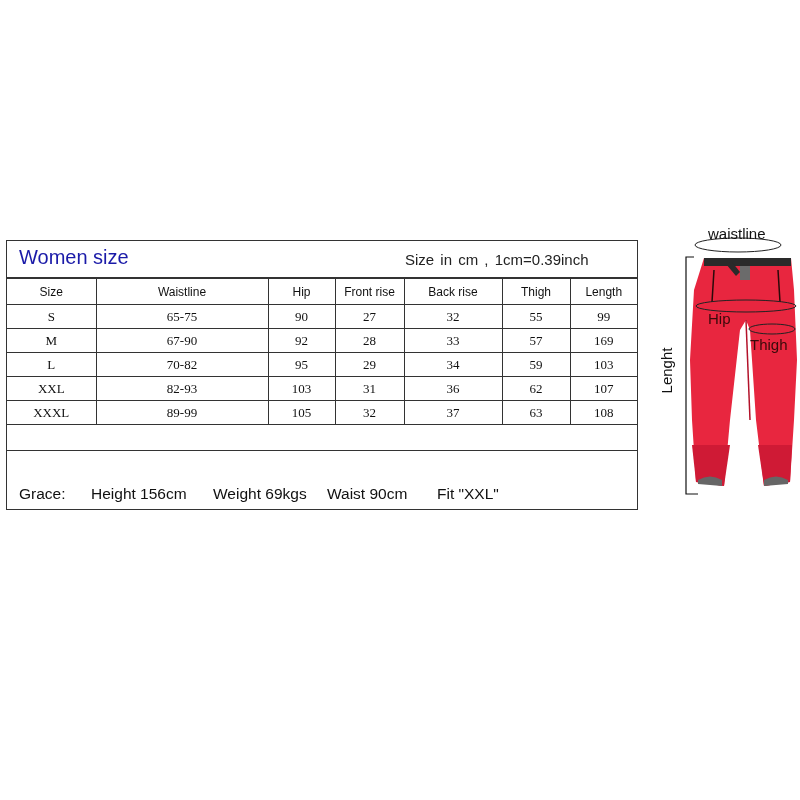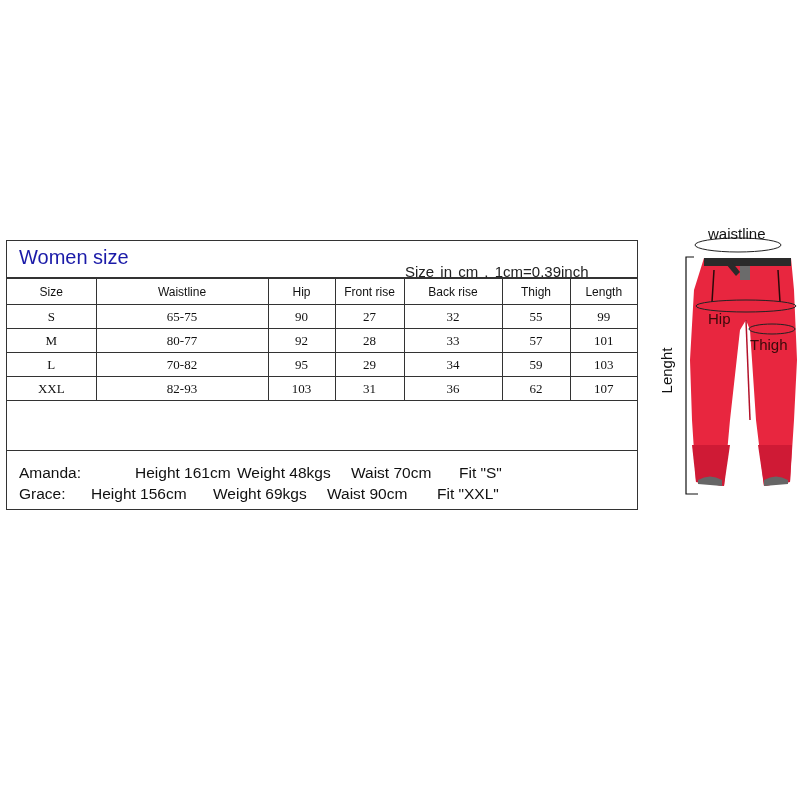--- a/index.html
+++ b/index.html
@@ -1,21 +1,21 @@
 <!DOCTYPE html>
 <html><head>
 <meta charset="utf-8">
 <style>
   html, body { margin:0; padding:0; background:#ffffff; }
   body { width:800px; height:800px; position:relative; overflow:hidden; font-family:"Liberation Sans", sans-serif; color:#111; }
 
   .chart { position:absolute; left:6px; top:240px; width:632px; height:270px; border:1px solid #333; box-sizing:border-box; background:#fff; }
   .title-row { position:absolute; left:0; top:0; width:100%; height:36px; border-bottom:1px solid #333; }
   .title { position:absolute; left:12px; top:5px; font-size:20px; color:#1a1aa8; }
-  .unit { position:absolute; left:398px; top:22px; font-size:15px; color:#222; word-spacing:2px; }
+  .unit { position:absolute; left:398px; top:10px; font-size:15px; color:#222; word-spacing:2px; }
 
   table.sz { position:absolute; left:0; top:37px; border-collapse:collapse; width:630px; table-layout:fixed; }
   table.sz th, table.sz td { border:1px solid #333; text-align:center; padding:0; height:23px; }
   table.sz tr td:first-child, table.sz tr th:first-child { border-left:none; }
   table.sz tr td:last-child, table.sz tr th:last-child { border-right:none; }
   table.sz th { font-family:Liberation Sans, sans-serif; font-weight:normal; font-size:12px; height:25px; }
   table.sz td { font-family:"Liberation Serif", serif; font-size:13px; height:23px; }
 
   .notes { position:absolute; left:0; top:209px; width:100%; height:60px; border-top:1px solid #333; }
   .note { position:absolute; left:12px; font-size:15.5px; color:#111; white-space:pre; }
@@ -61,50 +61,58 @@
         <td>S</td>
         <td>65-75</td>
         <td>90</td>
         <td>27</td>
         <td>32</td>
         <td>55</td>
         <td>99</td>
       </tr>
       <tr>
         <td>M</td>
-        <td>80-77</td>
+        <td>67-90</td>
         <td>92</td>
         <td>28</td>
         <td>33</td>
         <td>57</td>
-        <td>101</td>
+        <td>169</td>
       </tr>
       <tr>
         <td>L</td>
         <td>70-82</td>
         <td>95</td>
         <td>29</td>
         <td>34</td>
         <td>59</td>
         <td>103</td>
       </tr>
       <tr>
         <td>XXL</td>
         <td>82-93</td>
         <td>103</td>
         <td>31</td>
         <td>36</td>
         <td>62</td>
         <td>107</td>
       </tr>
+      <tr>
+        <td>XXXL</td>
+        <td>89-99</td>
+        <td>105</td>
+        <td>32</td>
+        <td>37</td>
+        <td>63</td>
+        <td>108</td>
+      </tr>
     </tbody>
   </table>
 
   <div class="notes">
-    <div class="note n1"><span style="width:116px">Amanda:</span><span style="width:102px">Height 161cm</span><span style="width:114px">Weight 48kgs</span><span style="width:108px">Waist 70cm</span><span>Fit "S"</span></div>
     <div class="note n2"><span style="width:72px">Grace:</span><span style="width:122px">Height 156cm</span><span style="width:114px">Weight 69kgs</span><span style="width:110px">Waist 90cm</span><span>Fit "XXL"</span></div>
   </div>
 </div>
 
 <div class="fig">
   <svg width="140" height="290" viewBox="0 0 140 290">
 
     <ellipse cx="78" cy="25" rx="43" ry="7" fill="none" stroke="#222" stroke-width="1"></ellipse>
 
     <path d="M44 38 L131 38 L134 70 L137 140 L134 200 L130 262 L104 266 L96 200 L90 110 L86 100 L80 110 L70 200 L64 266 L36 262 L32 200 L30 140 L34 70 Z" fill="#e8263f"></path>

